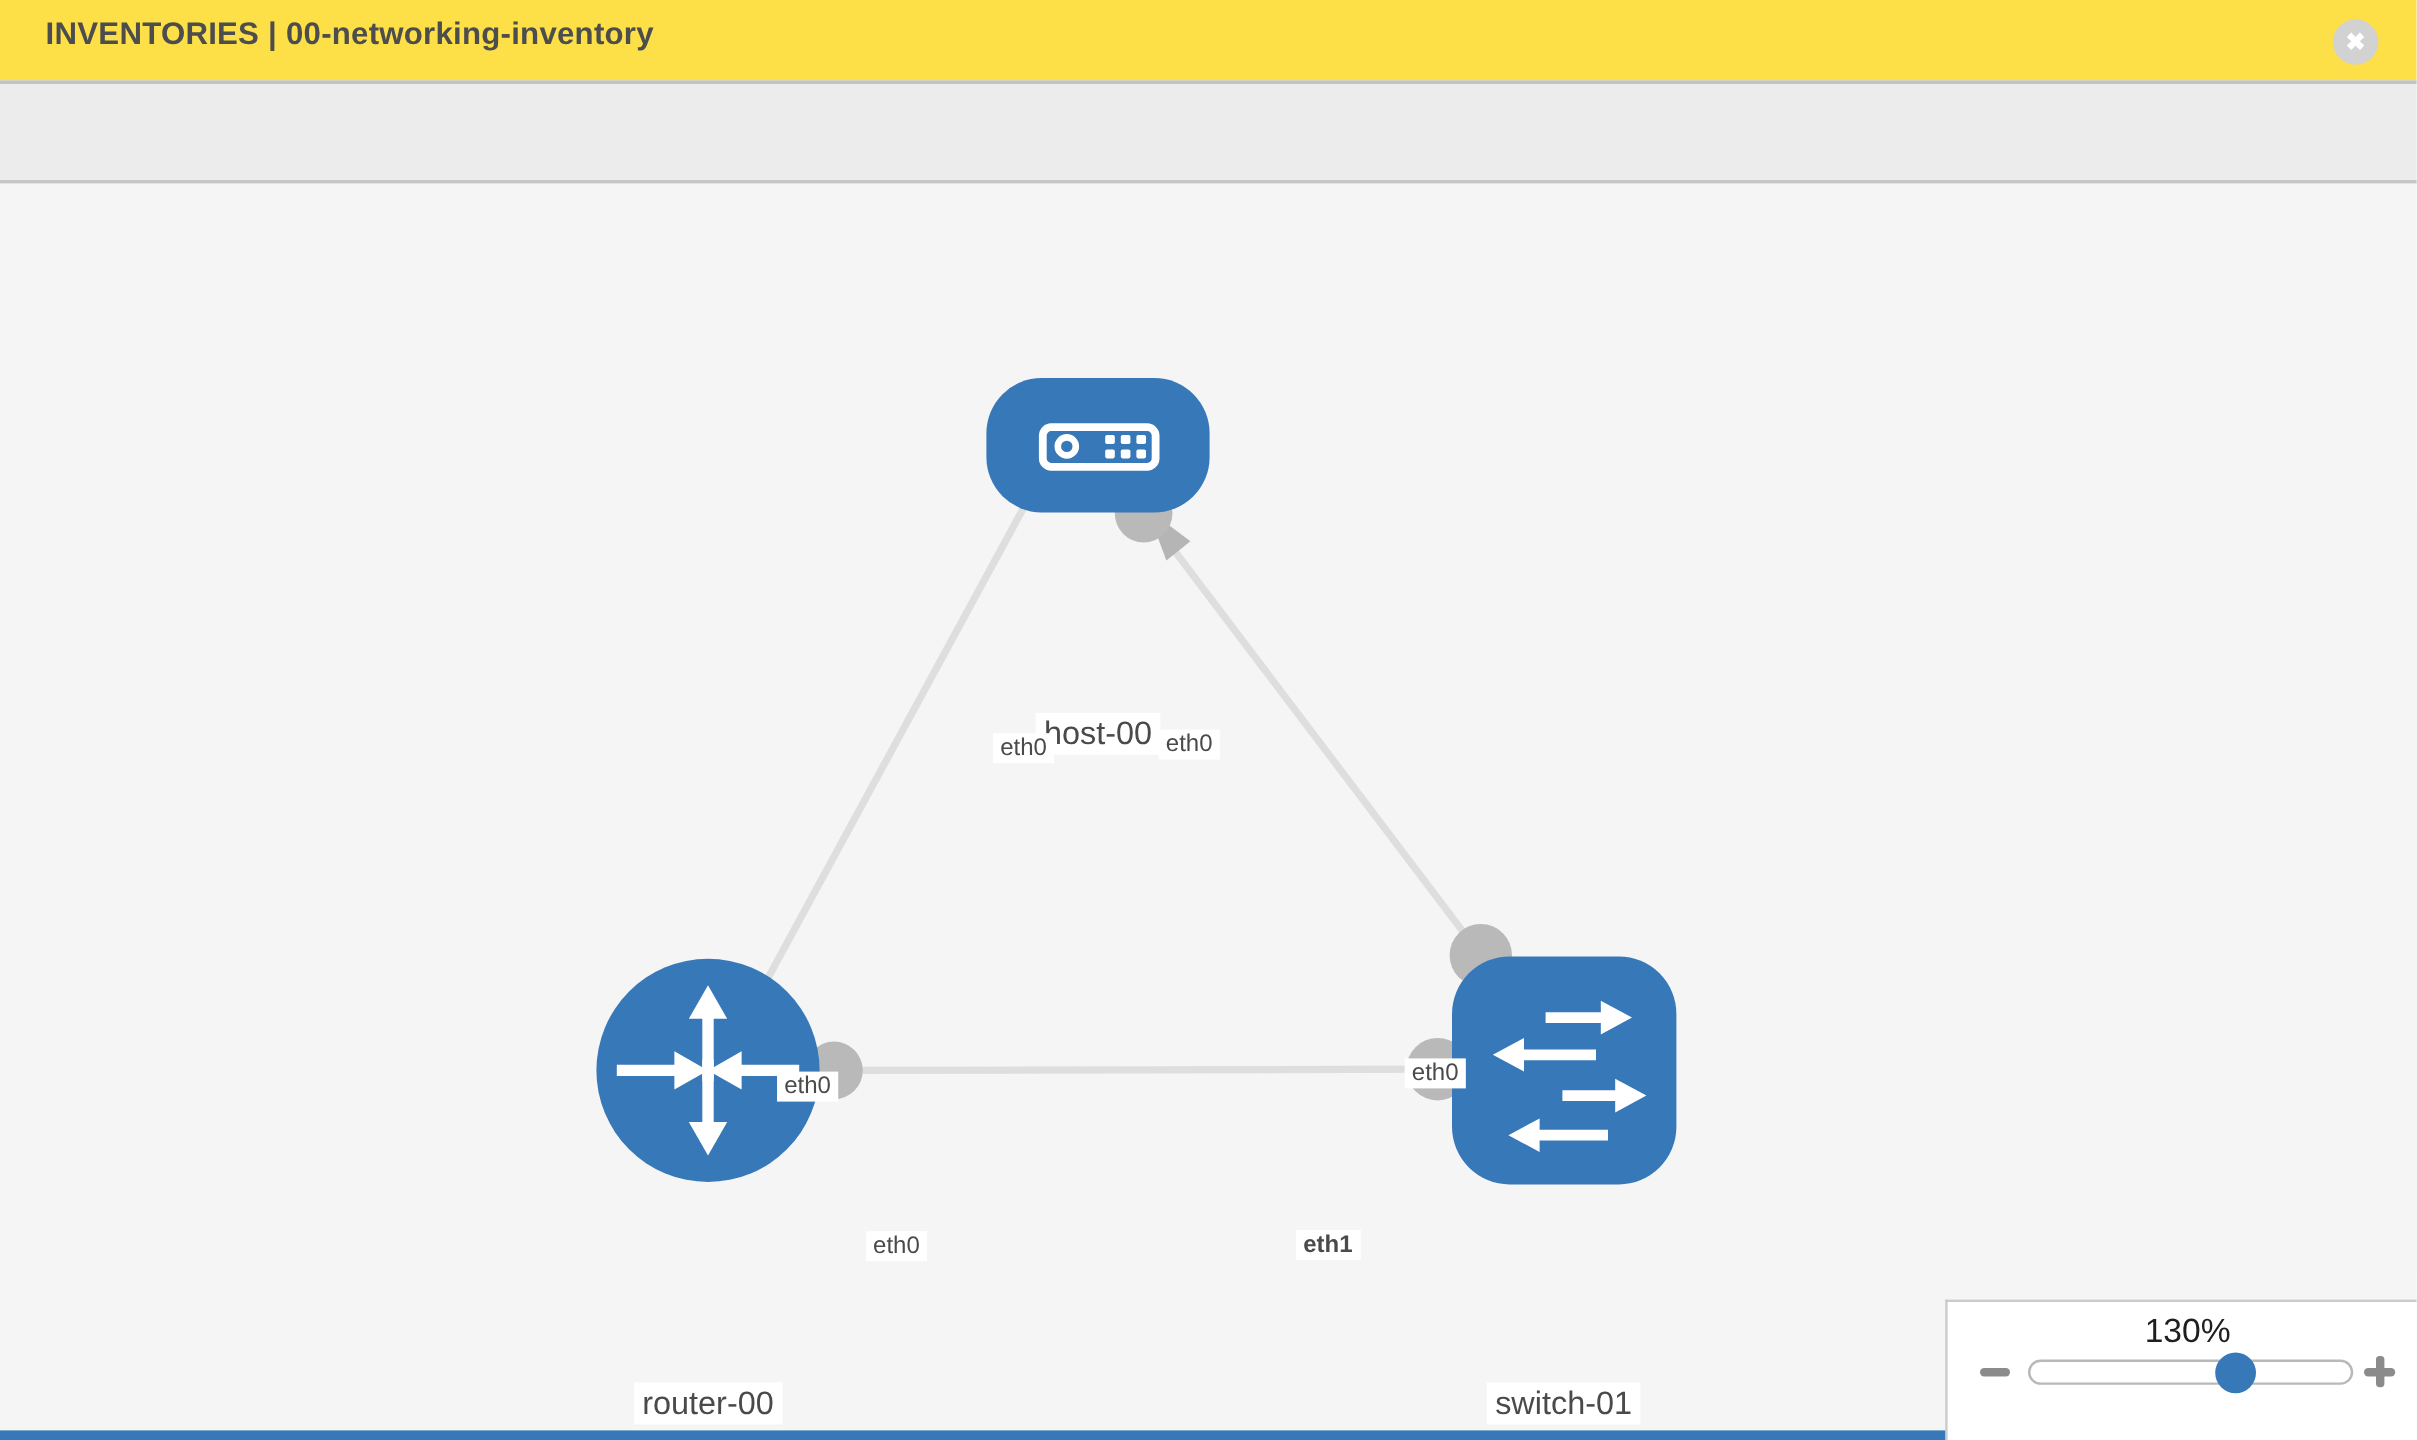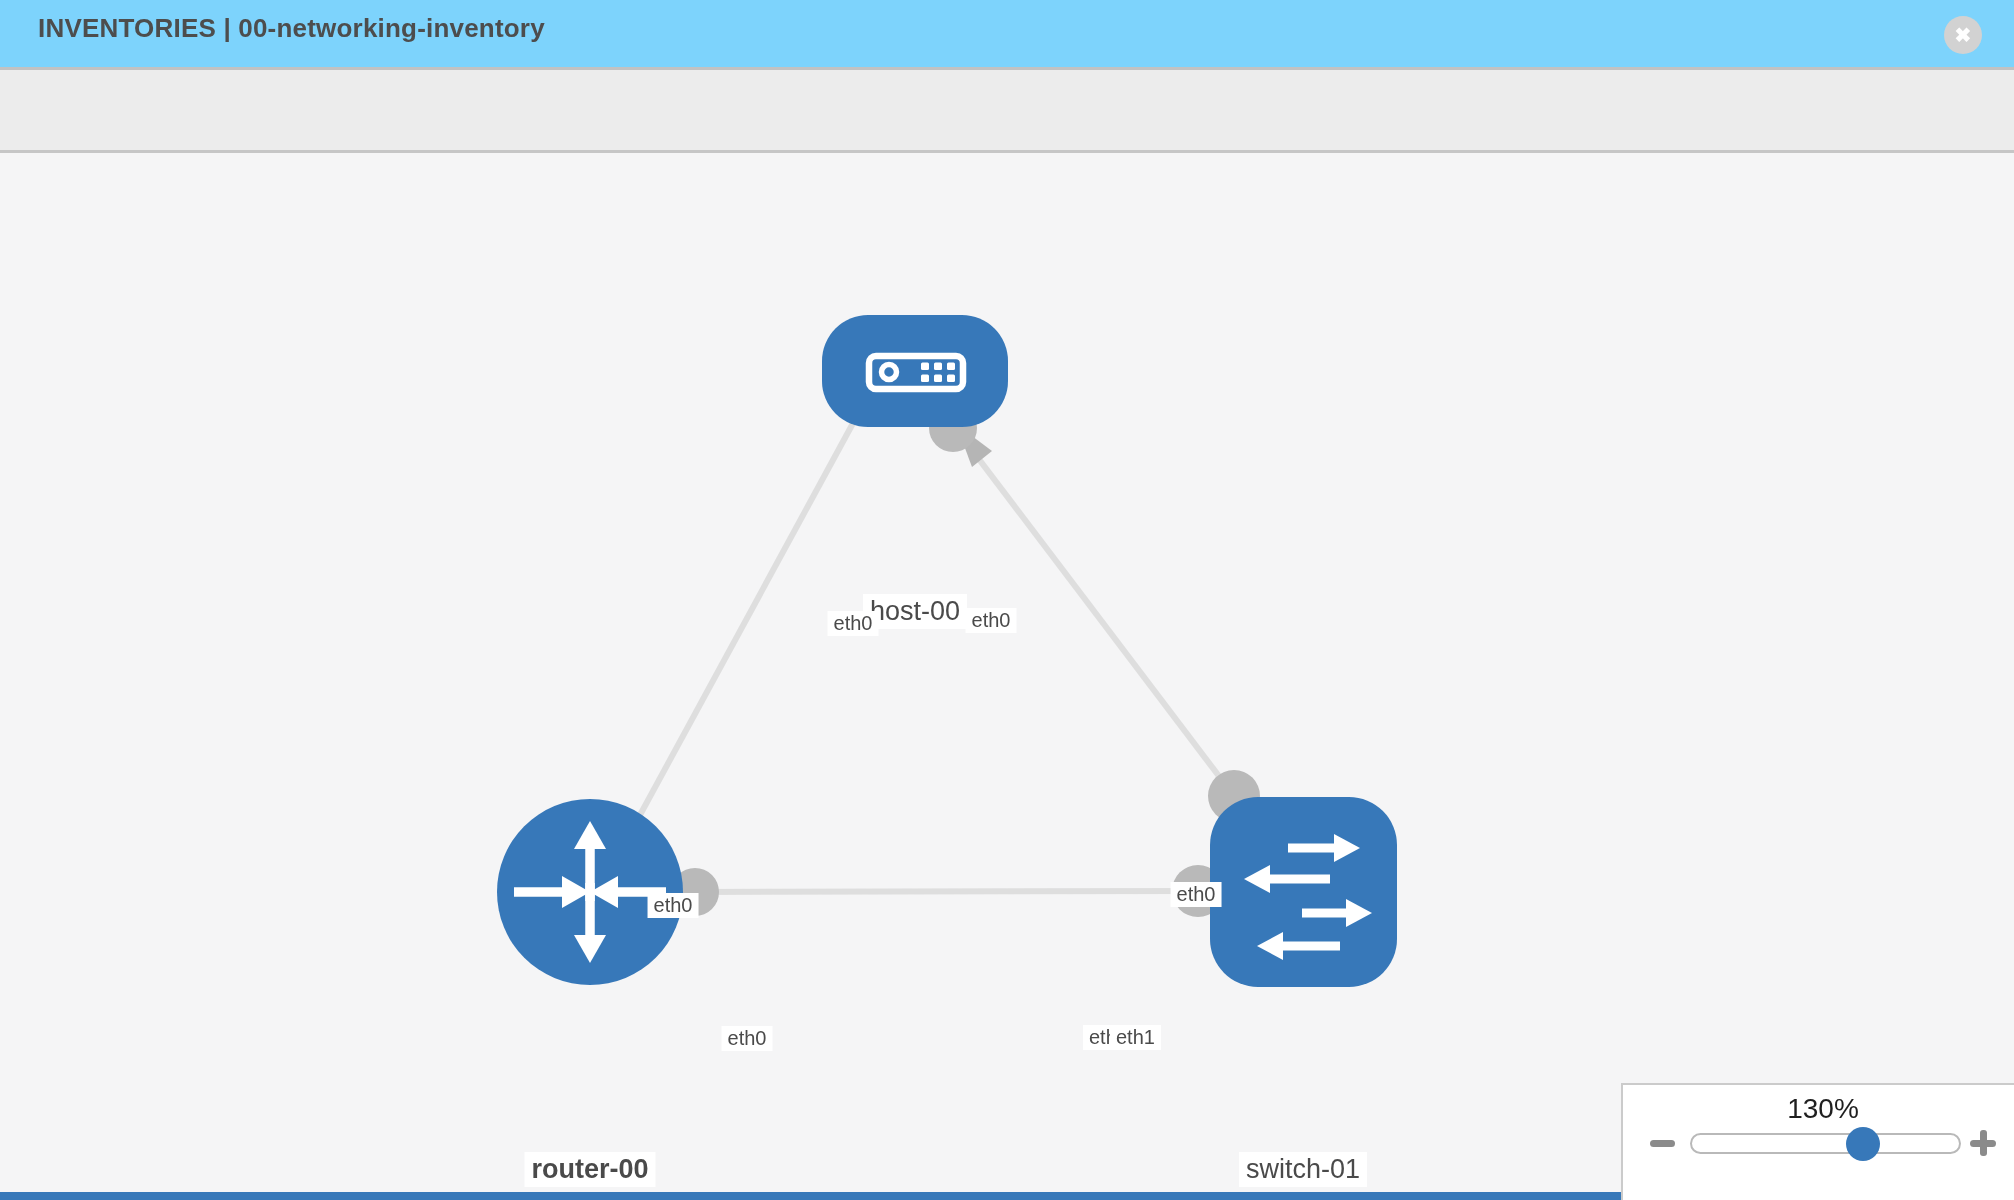--- a/index.html
+++ b/index.html
@@ -1,20 +1,20 @@
 <!DOCTYPE html>
 <html><head>
 <meta charset="utf-8">
 <style>
   * { margin:0; padding:0; box-sizing:border-box; }
   html,body { width:2014px; height:1200px; font-family:"Liberation Sans", sans-serif; background:#fff; }
   #app { position:relative; width:2014px; height:1200px; overflow:hidden; background:#f5f5f6; }
 
   
-  .header { position:absolute; left:0; top:0; width:2014px; height:67px; background:#7dd3fc; }
+  .header { position:absolute; left:0; top:0; width:2014px; height:67px; background:#fde047; }
   .page-title { position:absolute; left:38px; top:13px; font-size:26px; font-weight:bold; color:#4d4d4d; letter-spacing:.2px; }
   .close-btn { position:absolute; left:1944px; top:16px; width:38px; height:38px; border-radius:50%;
                background:#d2d2d2; color:#ffffff; font-size:20px; font-weight:bold;
                display:flex; align-items:center; justify-content:center; cursor:pointer; }
 
   
   .toolbar { position:absolute; left:0; top:67px; width:2014px; height:86px; background:#ececec;
              border-top:3px solid #c2c2c2; border-bottom:3px solid #c6c6c6; }
   .select-box { position:absolute; top:85px; height:57px; background:#fdfdfd; border:2px solid #b9bcbe;
                 border-radius:8px; display:flex; align-items:center; cursor:pointer; }
@@ -132,31 +132,31 @@
           <line x1="1302" y1="760" x2="1350" y2="760"></line>
           <polygon points="1346,746 1372,760 1346,774" stroke="none"></polygon>
           <line x1="1340" y1="793" x2="1279" y2="793"></line>
           <polygon points="1283,779 1257,793 1283,807" stroke="none"></polygon>
         </g>
       </g>
     </svg>
 
     
     <div class="node-label" style="left:915px;  top:441px;">host-00</div>
-    <div class="node-label" style="left:590px;  top:999px;font-weight:bold;">router-00</div>
+    <div class="node-label" style="left:590px;  top:999px;">router-00</div>
     <div class="node-label" style="left:1303px; top:999px;">switch-01</div>
 
     
     <div class="if-label if-center" style="left:853px;  top:458px;">eth0</div>
     <div class="if-label if-center" style="left:991px;  top:455px;">eth0</div>
     <div class="if-label if-center" style="left:673px;  top:740px;">eth0</div>
     <div class="if-label if-center" style="left:1196px; top:729px;">eth0</div>
     <div class="if-label if-center" style="left:747px;  top:873px;">eth0</div>
     <div class="if-label" style="left:1083px; top:872px; z-index:1;">eth0</div>
-    <div class="if-label" style="left:1110px; top:872px; z-index:2;">eth1</div>
+    <div class="if-label" style="left:1080px; top:872px; z-index:2;font-weight:bold;">eth1</div>
   </div>
 
   <div class="zoom-panel"></div>
   <div class="zoom-value">130%</div>
   <div class="zbar" style="left:1650px; top:1140px; width:25px; height:7px;"></div>
   <div class="zoom-track"></div>
   <div class="zoom-thumb"></div>
   <div class="zbar" style="left:1970px; top:1140px; width:26px; height:7px;"></div>
   <div class="zbar" style="left:1980px; top:1130px; width:7px; height:26px; border-radius:3px;"></div>
 

